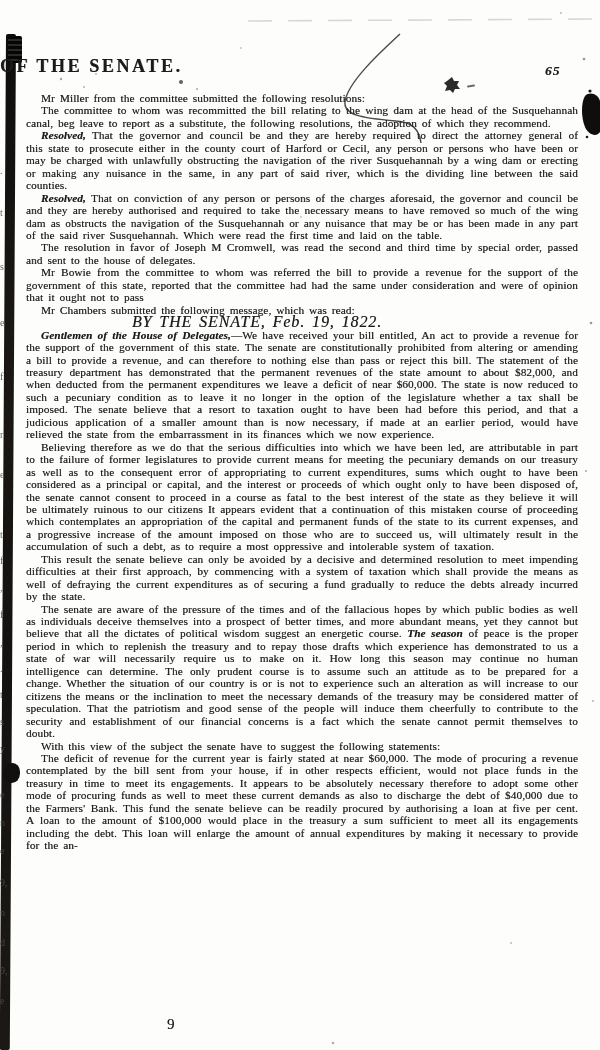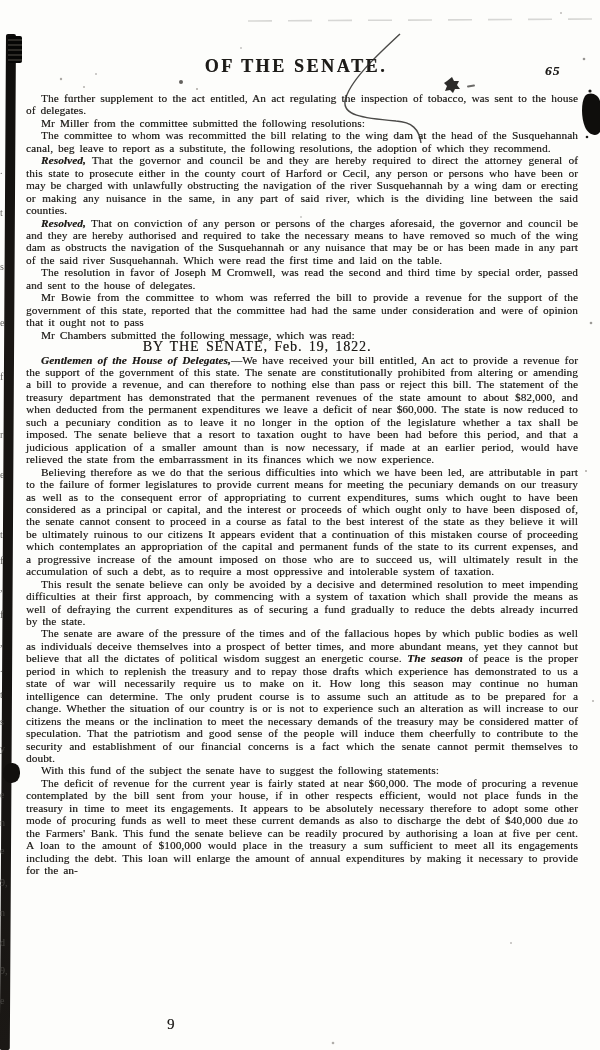--- a/index.html
+++ b/index.html
@@ -22,36 +22,36 @@
   .binding-blob {
     position:absolute; left:3px; top:763px; width:17px; height:20px;
     background:#12100e; border-radius:55% 45% 50% 50%;
   }
   .edge-glyph {
     position:absolute; left:0; width:8px; color:#4c4a46; font-size:10px;
     line-height:10px; opacity:.85;
   }
   .header-title {
     position:absolute; top:56px; left:0; width:592px; margin:0;
-    text-align:center; font-size:18px; font-weight:600; letter-spacing:2.6px;
+    text-align:left; font-size:18px; font-weight:600; letter-spacing:2.6px;
     text-shadow:0.4px 0.3px 0.4px rgba(10,8,5,0.55);
   }
   .page-number {
     position:absolute; top:63px; left:545px; font-size:13.5px;
     font-weight:600; letter-spacing:1px; text-shadow:0.3px 0.3px 0.3px rgba(0,0,0,0.5);font-style:italic;
   }
   .doc-body {
     position:absolute; left:26px; top:92px; width:552px;
     font-size:11.2px; line-height:12.45px; text-align:justify;
     word-spacing:2px; letter-spacing:0.12px;
     text-shadow:0.3px 0.25px 0.3px rgba(25,22,18,0.55);
   }
   .para { margin:0; text-indent:15px; }
   .para.center { text-align:center; text-indent:0; padding-right:90px; }
-  .para.dateline { font-size:14px; letter-spacing:0.9px; }
+  .para.dateline { font-size:16px; letter-spacing:0.9px;font-style:italic; }
   .it { font-style:italic;font-weight:bold; }
   .footer-mark {
     position:absolute; top:1016px; left:167px; font-size:15px;
     text-shadow:0.3px 0.3px 0.3px rgba(0,0,0,0.5);
   }
   .artifact-svg { position:absolute; left:0; top:0; pointer-events:none; }
   .speckles {
     position:absolute; left:0; top:0; width:2px; height:2px; border-radius:50%;
     box-shadow:
       60px 78px 0.5px 0.2px rgba(70,64,58,0.45),
@@ -108,34 +108,33 @@
       <span class="edge-glyph" style="top: 908px;">n</span>
       <span class="edge-glyph" style="top: 938px;">d</span>
       <span class="edge-glyph" style="top: 966px;">9,</span>
       <span class="edge-glyph" style="top: 996px;">e</span>
     </div>
 
   <h1 class="header-title">OF THE SENATE.</h1>
   <div class="page-number">65</div>
 
   <div class="doc-body" id="doc-body">
-      <p class="para"><span>The further supplement to the act entitled, An act regulating the inspection of tobacco, was sent to the house of delegates.</span></p>
       <p class="para"><span>Mr Miller from the committee submitted the following resolutions:</span></p>
       <p class="para"><span>The committee to whom was recommitted the bill relating to the wing dam at the head of the Susquehannah canal, beg leave to report as a substitute, the following resolutions, the adoption of which they recommend.</span></p>
       <p class="para"><span class="it">Resolved,</span><span> That the governor and council be and they are hereby required to direct the attorney general of this state to prosecute either in the county court of Harford or Cecil, any person or persons who have been or may be charged with unlawfully obstructing the navigation of the river Susquehannah by a wing dam or erecting or making any nuisance in the same, in any part of said river, which is the dividing line between the said counties.</span></p>
       <p class="para"><span class="it">Resolved,</span><span> That on conviction of any person or persons of the charges aforesaid, the governor and council be and they are hereby authorised and required to take the necessary means to have removed so much of the wing dam as obstructs the navigation of the Susquehannah or any nuisance that may be or has been made in any part of the said river Susquehannah. Which were read the first time and laid on the table.</span></p>
       <p class="para"><span>The resolution in favor of Joseph M Cromwell, was read the second and third time by special order, passed and sent to the house of delegates.</span></p>
       <p class="para"><span>Mr Bowie from the committee to whom was referred the bill to provide a revenue for the support of the government of this state, reported that the committee had had the same under consideration and were of opinion that it ought not to pass</span></p>
       <p class="para"><span>Mr Chambers submitted the following message, which was read:</span></p>
       <p class="para center dateline"><span>BY THE SENATE, Feb. 19, 1822.</span></p>
       <p class="para"><span class="it">Gentlemen of the House of Delegates,</span><span>—We have received your bill entitled, An act to provide a revenue for the support of the government of this state. The senate are constitutionally prohibited from altering or amending a bill to provide a revenue, and can therefore to nothing else than pass or reject this bill. The statement of the treasury department has demonstrated that the permanent revenues of the state amount to about $82,000, and when deducted from the permanent expenditures we leave a deficit of near $60,000. The state is now reduced to such a pecuniary condition as to leave it no longer in the option of the legislature whether a tax shall be imposed. The senate believe that a resort to taxation ought to have been had before this period, and that a judicious application of a smaller amount than is now necessary, if made at an earlier period, would have relieved the state from the embarrassment in its finances which we now experience.</span></p>
       <p class="para"><span>Believing therefore as we do that the serious difficulties into which we have been led, are attributable in part to the failure of former legislatures to provide current means for meeting the pecuniary demands on our treasury as well as to the consequent error of appropriating to current expenditures, sums which ought to have been considered as a principal or capital, and the interest or proceeds of which ought only to have been disposed of, the senate cannot consent to proceed in a course as fatal to the best interest of the state as they believe it will be ultimately ruinous to our citizens  It appears evident that a continuation of this mistaken course of proceeding which contemplates an appropriation of the capital and permanent funds of the state to its current expenses, and a progressive increase of the amount imposed on those who are to succeed us, will ultimately result in the accumulation of such a debt, as to require a most oppressive and intolerable system of taxation.</span></p>
       <p class="para"><span>This result the senate believe can only be avoided by a decisive and determined resolution to meet impending difficulties at their first approach, by commencing with a system of taxation which shall provide the means as well of defraying the current expenditures as of securing a fund gradually to reduce the debts already incurred by the state.</span></p>
       <p class="para"><span>The senate are aware of the pressure of the times and of the fallacious hopes by which public bodies as well as individuals deceive themselves into a prospect of better times, and more abundant means, yet they cannot but believe that all the dictates of political wisdom suggest an energetic course. </span><span class="it">The season</span><span> of peace is the proper period in which to replenish the treasury and to repay those drafts which experience has demonstrated to us a state of war will necessarily require us to make on it. How long this season may continue no human intelligence can determine. The only prudent course is to assume such an attitude as to be prepared for a change. Whether the situation of our country is or is not to experience such an alteration as will increase to our citizens the means or the inclination to meet the necessary demands of the treasury may be considered matter of speculation. That the patriotism and good sense of the people will induce them cheerfully to contribute to the security and establishment of our financial concerns is a fact which the senate cannot permit themselves to doubt.</span></p>
-      <p class="para"><span>With this fund of the subject the senate have to suggest the following statements:</span></p>
+      <p class="para"><span>With this view of the subject the senate have to suggest the following statements:</span></p>
       <p class="para"><span>The deficit of revenue for the current year is fairly stated at near $60,000.  The mode of procuring a revenue contemplated by the bill sent from your house, if in other respects efficient, would not place funds in the treasury in time to meet its engagements. It appears to be absolutely necessary therefore to adopt some other mode of procuring funds as well to meet these current demands as also to discharge the debt of $40,000 due to the Farmers' Bank.  This fund the senate believe can be readily procured by authorising a loan at five per cent.  A loan to the amount of $100,000 would place in the treasury a sum sufficient to meet all its engagements including the debt.  This loan will enlarge the amount of annual expenditures by making it necessary to provide for the an-</span></p>
     </div>
 
   <div class="footer-mark">9</div>
 
   <div class="speckles"></div>
 
   <svg class="artifact-svg" width="600" height="1050" viewBox="0 0 600 1050">
     <line x1="248" y1="21" x2="598" y2="19" stroke="#8a8a86" stroke-width="1.6" stroke-dasharray="24 16" opacity="0.32"></line>
     <path d="M 400 34 C 383 50 349 80 345 101 C 343 115 361 118 396 121 C 412 122 419 129 421 143" stroke="#2b2a28" stroke-width="1.4" fill="none" opacity="0.85"></path>

